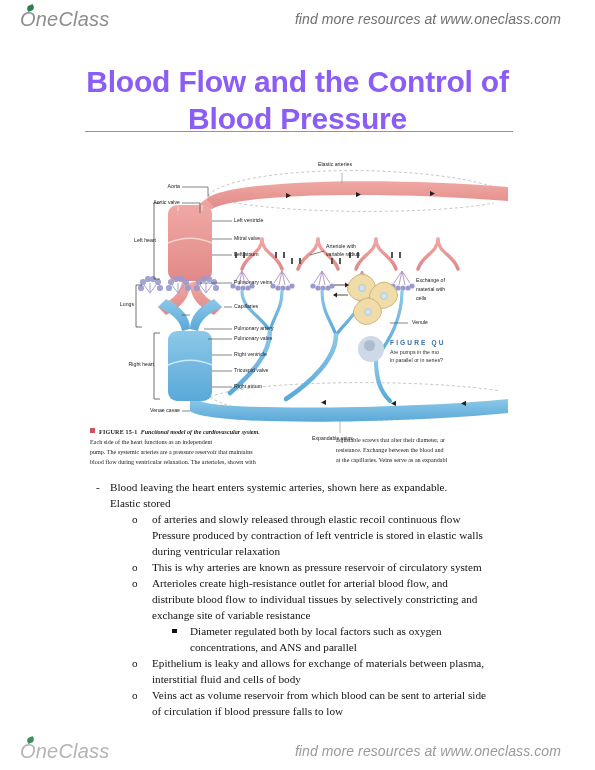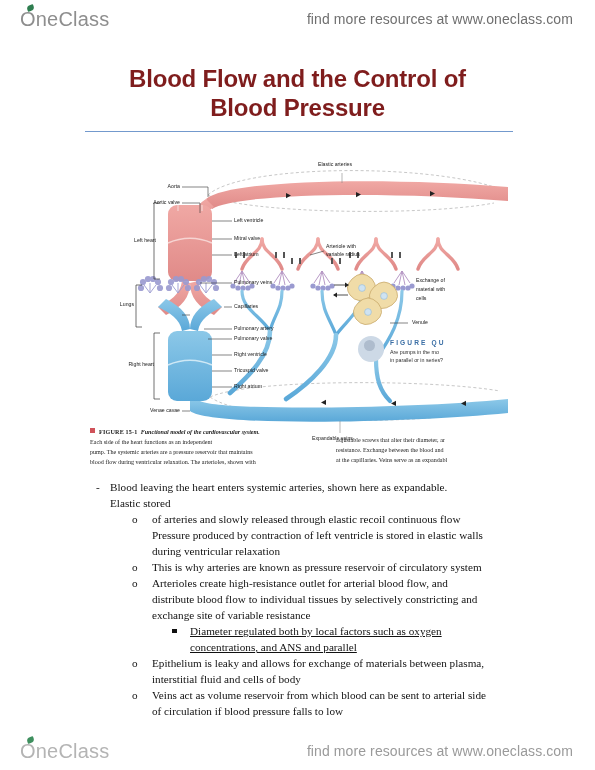--- a/index.html
+++ b/index.html
@@ -9,21 +9,21 @@
     font-family:"Liberation Serif", serif;
     position:relative;
     overflow:hidden;
   }
   .page{position:absolute;inset:0;}
 
   
   .brandbar{
     position:absolute;left:0;width:595px;height:34px;
     display:flex;align-items:center;justify-content:space-between;
-    box-sizing:border-box;padding:0 22px 0 20px;
+    box-sizing:border-box;padding:0 34px 0 20px;font-style:italic;
   }
   .brandbar.top{top:2px;}
   .brandbar.bottom{top:734px;}
   .logo{display:flex;align-items:flex-end;}
   .logo-text{
     font-family:"Liberation Sans", sans-serif;
     font-size:20px;letter-spacing:.2px;font-weight:400;
     color:#8e8e8e;line-height:1;position:relative;
   }
   .brandbar.bottom .logo-text{color:#b4b4b4;}
@@ -40,21 +40,21 @@
   .tagline{
     font-family:"Liberation Sans", sans-serif;
     font-size:14px;color:#6f6f6f;letter-spacing:.1px;
   }
   .brandbar.bottom .tagline{color:#9a9a9a;}
 
   
   .title-block{position:absolute;left:60px;top:64px;width:475px;text-align:center;}
   .doc-title{
     font-family:"Liberation Sans", sans-serif;
-    font-size:24px;font-weight:bold;color:#7f1d1d;
+    font-size:30px;font-weight:bold;color:#8b5cf6;
     line-height:1.22;margin:0;letter-spacing:-.2px;
   }
   .title-rule{
     position:absolute;left:85px;top:131px;width:428px;height:0;
     border-top:1.4px solid #5b87c4;opacity:.85;
   }
 
   
   .figure{
     position:absolute;left:90px;top:143px;width:418px;height:336px;
@@ -106,21 +106,21 @@
 
   
   .body-text{
     position:absolute;left:96px;top:479px;width:448px;
     font-size:11.2px;color:#111;line-height:1.43;
   }
   .lvl1{display:flex;margin-bottom:0;}
   .lvl1 .bullet{width:14px;flex:0 0 14px;}
   .lvl2{display:flex;margin-left:36px;}
   .lvl2 .bullet{width:20px;flex:0 0 20px;text-align:left;}
-  .lvl3{display:flex;margin-left:76px;text-decoration:underline;}
+  .lvl3{display:flex;margin-left:76px;}
   .lvl3 .bullet{width:18px;flex:0 0 18px;}
   .sq{display:inline-block;width:4.5px;height:4.5px;background:#111;vertical-align:2px;}
   .txt{flex:1;}
 </style>
 </head>
 <body>
 
 <div class="page">
 
   <div class="brandbar top">

